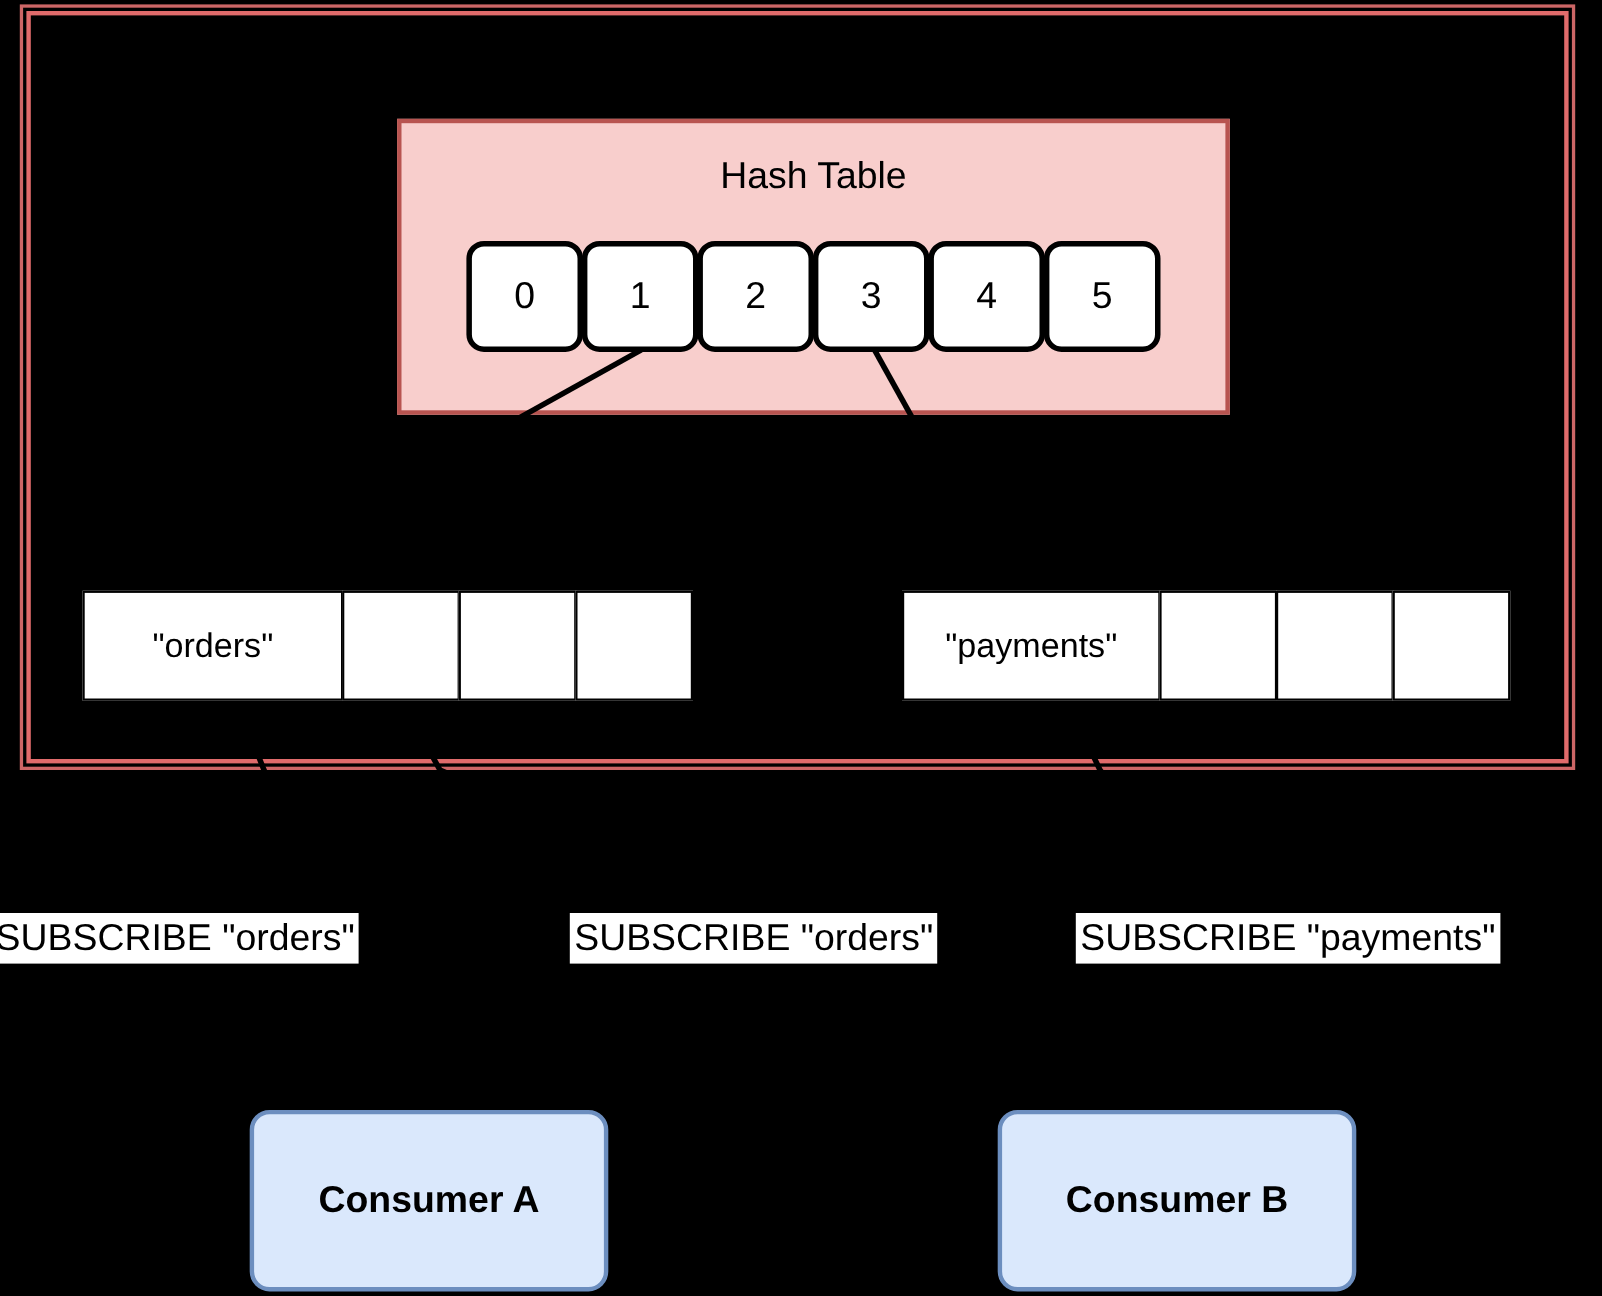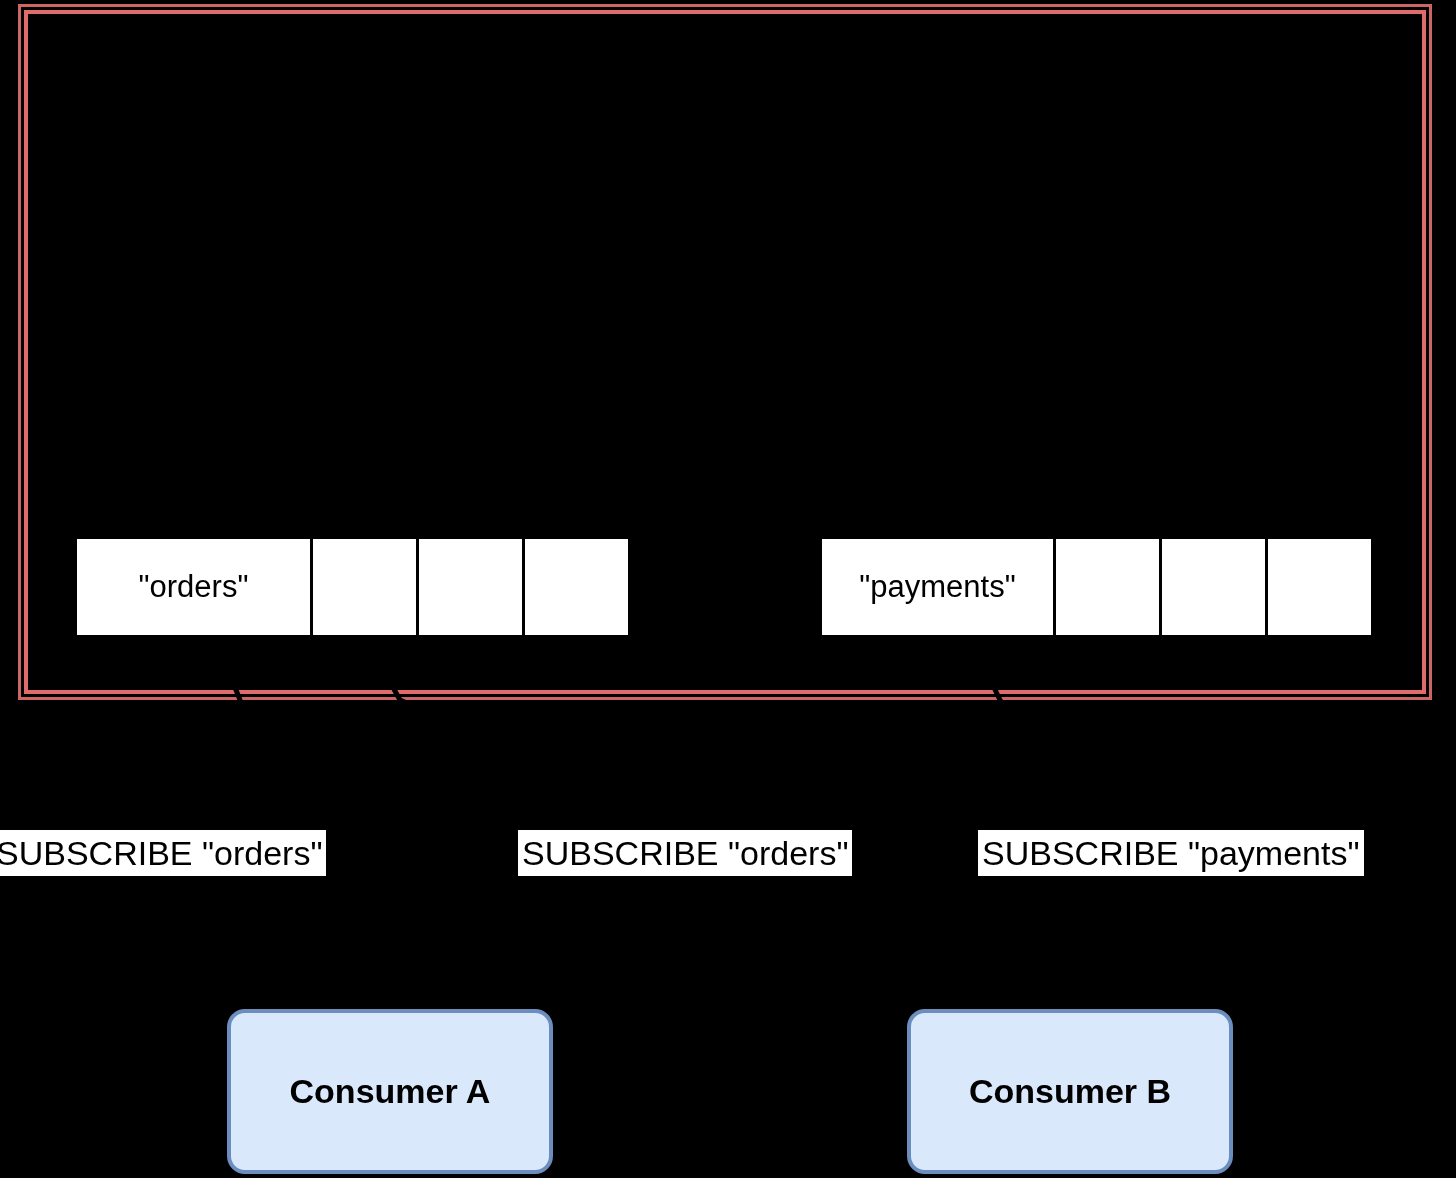--- a/index.html
+++ b/index.html
@@ -153,20 +153,32 @@
   .consumer.b { left: 907px; top: 1009px; }
 </style>
 </head>
 <body>
 
 <div id="stage">
 
   <div class="broker-outer"></div>
   <div class="broker-inner"></div>
 
+  <div class="hash-panel">
+    <div class="hash-panel-title">Hash Table</div>
+
+    <div class="buckets">
+      <div class="bucket">0</div>
+      <div class="bucket">1</div>
+      <div class="bucket">2</div>
+      <div class="bucket">3</div>
+      <div class="bucket">4</div>
+      <div class="bucket">5</div>
+    </div>
+  </div>
 
   <svg class="edges" viewBox="0 0 1456 1178">
 
     <path d="M 583 318 L 470 381" stroke="#000000" stroke-width="5" fill="none"></path>
     <path d="M 470 381 L 200 537" stroke="#000000" stroke-width="5" fill="none"></path>
 
     <path d="M 795 318 L 830 381" stroke="#000000" stroke-width="5" fill="none"></path>
     <path d="M 830 381 L 935 537" stroke="#000000" stroke-width="5" fill="none"></path>
 
     <path d="M 215 637 L 240 700 L 300 830 L 360 1009" stroke="#000000" stroke-width="5" fill="none"></path>

